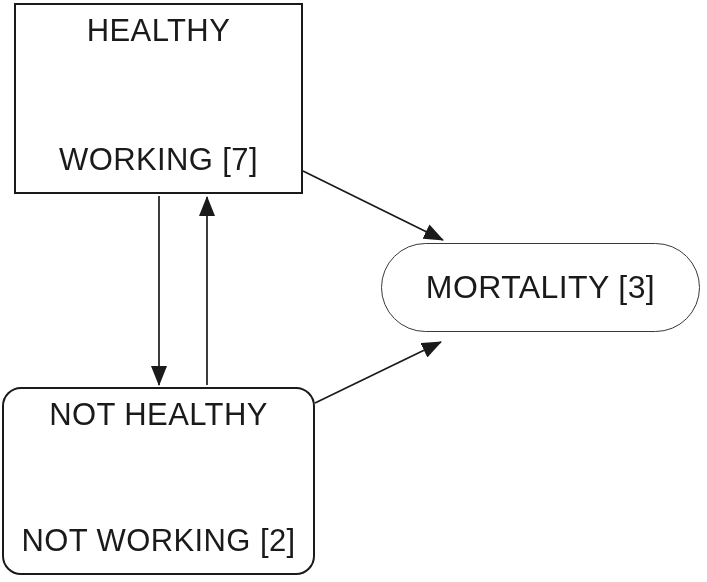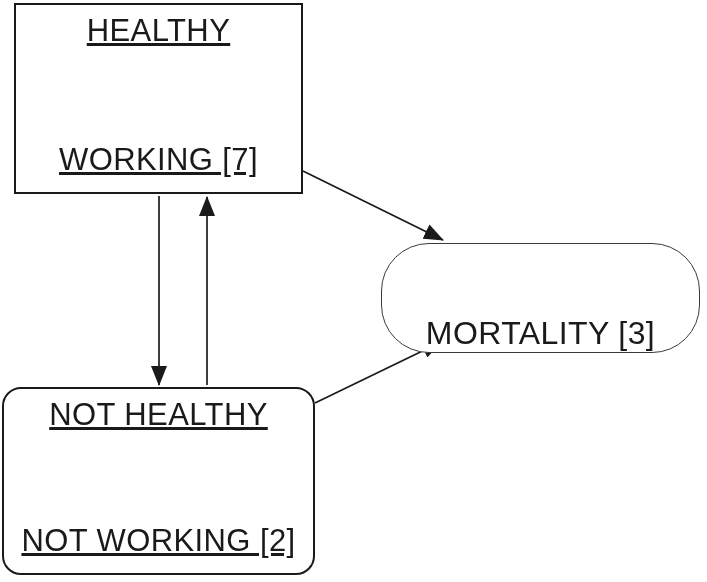--- a/index.html
+++ b/index.html
@@ -32,21 +32,20 @@
     position: absolute;
     box-sizing: border-box;
     background: #ffffff;
     border: 2px solid var(--ink, #1a1a1a);
     display: flex;
     flex-direction: column;
     justify-content: space-between;
     align-items: center;
     text-align: center;
     padding: 6px 4px 12px 4px;
-    text-decoration: underline;
   }
   .node-box .line {
     font-size: 31px;
     line-height: 40px;
     letter-spacing: 0.4px;
     white-space: nowrap;
   }
   .state1 {
     left: 14px;
     top: 3px;
@@ -59,26 +58,26 @@
     width: 313px;
     height: 188px;
     border-radius: 19px;
   }
   .state3 {
     position: absolute;
     box-sizing: border-box;
     left: 381px;
     top: 243px;
     width: 319px;
-    height: 110px;
+    height: 89px;
     background: #ffffff;
     border: 1.6px solid #3a3a3a;
     border-radius: 48px;
     display: flex;
-    align-items: flex-end;
+    align-items: center;
     justify-content: center;
     font-size: 32px;
     letter-spacing: 0.4px;
     white-space: nowrap;
   }
 </style>
 </head>
 <body>
 
 <div class="canvas" style="--ink: #1a1a1a; --bg: #ffffff;">

